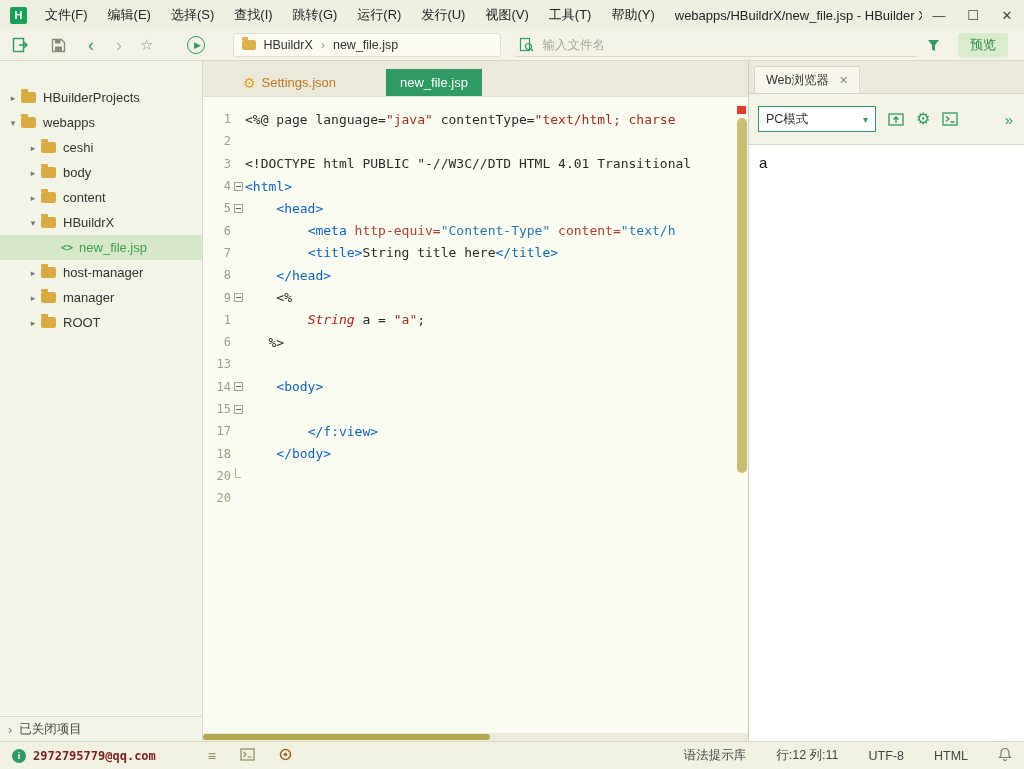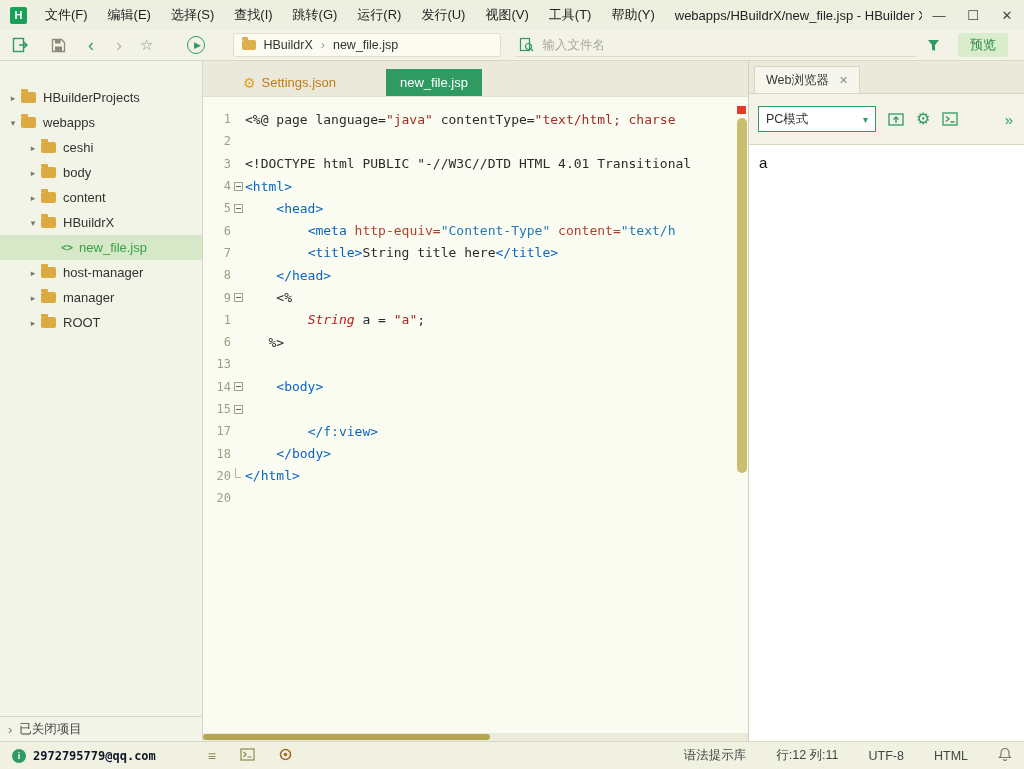--- a/index.html
+++ b/index.html
@@ -101,21 +101,21 @@
   .wv-ic { display:flex; align-items:center; }
   .gear-green { color:#2f9a62; font-size:16px; line-height:1; }
   .wv-more { margin-left:auto; color:#2f9a62; font-size:15px; padding-right:2px; }
   .wv-content { flex:1; background:#fff; padding:9px 10px; font-size:15px; color:#111; }
 
   
   .statusbar { flex:0 0 28px; background:#f0f1e1; border-top:1px solid #d8d8c6; display:flex; align-items:center;
                padding:0 12px; font-size:12.5px; color:#444; }
   .acct-ic { width:14px; height:14px; background:#2f9a62; color:#fff; border-radius:50%; font-size:9px; font-weight:bold;
              display:flex; align-items:center; justify-content:center; margin-right:7px; }
-  .acct { font-weight:bold; color:#0f172a; font-family:"DejaVu Sans Mono",monospace; font-size:12px; }
+  .acct { font-weight:bold; color:#7f1d1d; font-family:"DejaVu Sans Mono",monospace; font-size:12px; }
   .sb-icons { display:flex; align-items:center; gap:24px; margin-left:52px; }
   .sb-glyph { color:#8a8a55; font-size:14px; }
   .status-right { margin-left:auto; display:flex; align-items:center; gap:30px; }
   .status-item { color:#444; }
 </style>
 </head>
 <body>
 
 <div class="app">
 
@@ -264,21 +264,21 @@
           <div class="code-line"><span class="ln">7</span><span class="foldc"></span><span class="ct"><span class="tok-d">        </span><span class="tok-k">&lt;title&gt;</span><span class="tok-d">String title here</span><span class="tok-k">&lt;/title&gt;</span></span></div>
           <div class="code-line"><span class="ln">8</span><span class="foldc"></span><span class="ct"><span class="tok-d">    </span><span class="tok-k">&lt;/head&gt;</span></span></div>
           <div class="code-line"><span class="ln">9</span><span class="foldc"><span class="fold-box"></span></span><span class="ct"><span class="tok-d">    &lt;%</span></span></div>
           <div class="code-line"><span class="ln">1</span><span class="foldc"></span><span class="ct"><span class="tok-d">        </span><span class="tok-t">String</span><span class="tok-d"> a = </span><span class="tok-s">"a"</span><span class="tok-d">;</span></span></div>
           <div class="code-line"><span class="ln">6</span><span class="foldc"></span><span class="ct"><span class="tok-d">   %&gt;</span></span></div>
           <div class="code-line"><span class="ln">13</span><span class="foldc"></span><span class="ct"></span></div>
           <div class="code-line"><span class="ln">14</span><span class="foldc"><span class="fold-box"></span></span><span class="ct"><span class="tok-d">    </span><span class="tok-k">&lt;body&gt;</span></span></div>
           <div class="code-line"><span class="ln">15</span><span class="foldc"><span class="fold-box"></span></span></div>
           <div class="code-line"><span class="ln">17</span><span class="foldc"></span><span class="ct"><span class="tok-d">        </span><span class="tok-k">&lt;/f:view&gt;</span></span></div>
           <div class="code-line"><span class="ln">18</span><span class="foldc"></span><span class="ct"><span class="tok-d">    </span><span class="tok-k">&lt;/body&gt;</span></span></div>
-          <div class="code-line"><span class="ln">20</span><span class="foldc"><span class="fold-end"></span></span><span class="ct"><span class="tok-k">&lt;/html&gt;</span></span></div>
+          <div class="code-line"><span class="ln">20</span><span class="foldc"><span class="fold-end"></span></span></div>
           <div class="code-line"><span class="ln">20</span><span class="foldc"></span><span class="ct"></span></div>
           <div class="vscroll">
           <span class="err-marker"></span>
           <span class="vthumb"></span>
         </div>
       </div>
       <div class="hscroll">
         <span class="hthumb"></span>
       </div>
     </section>

